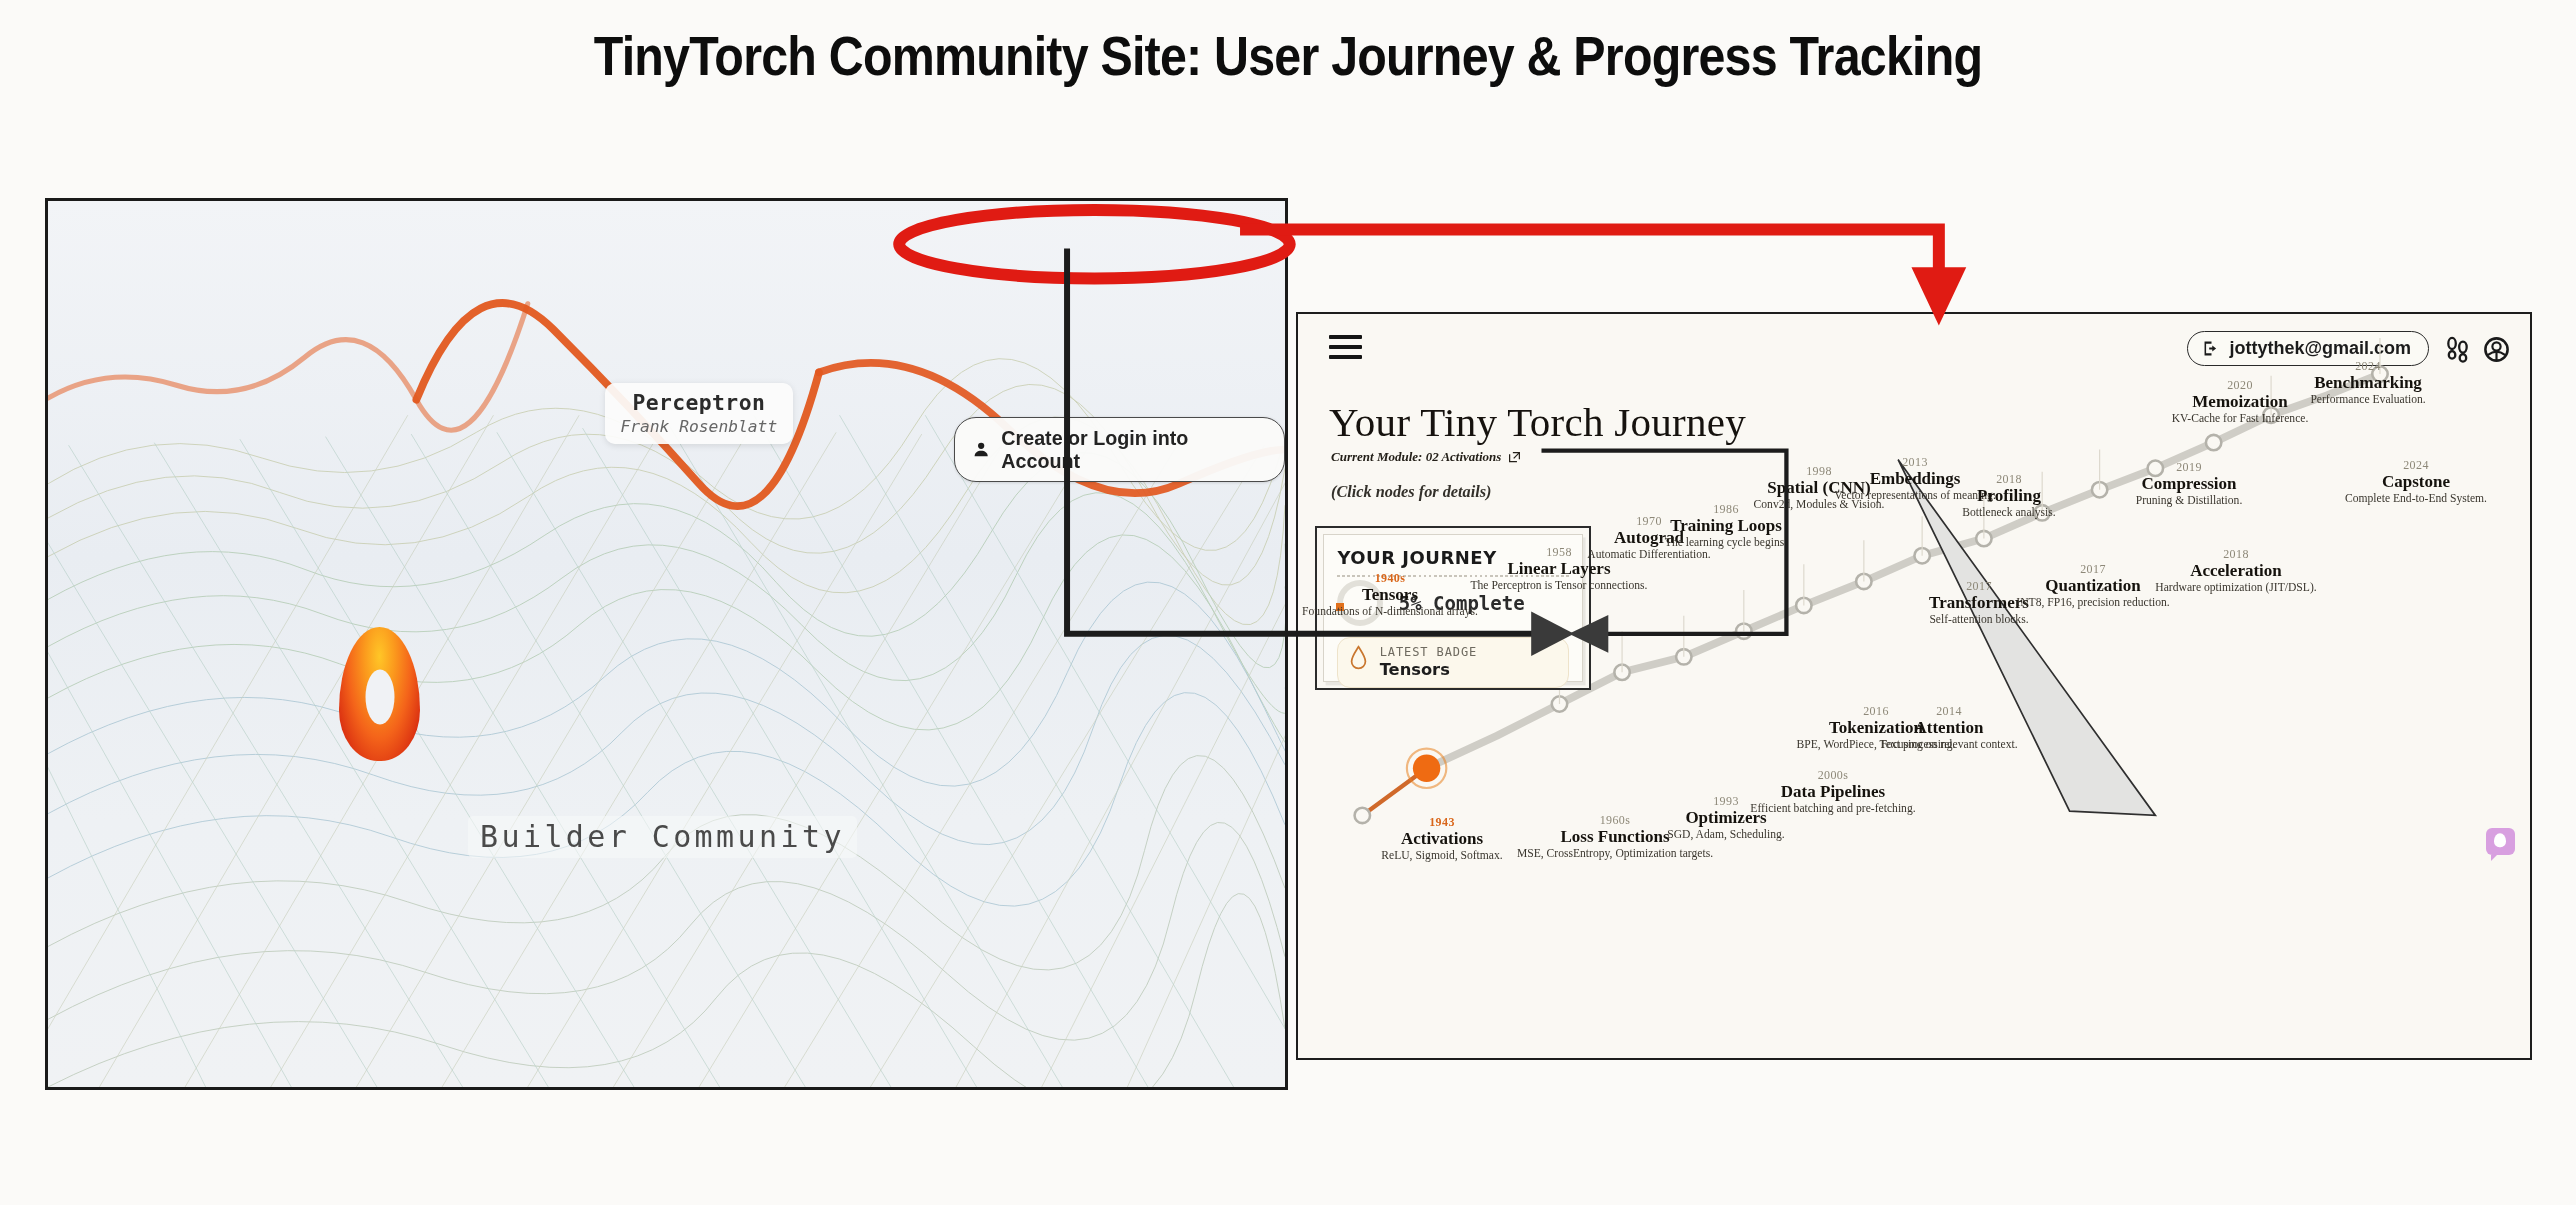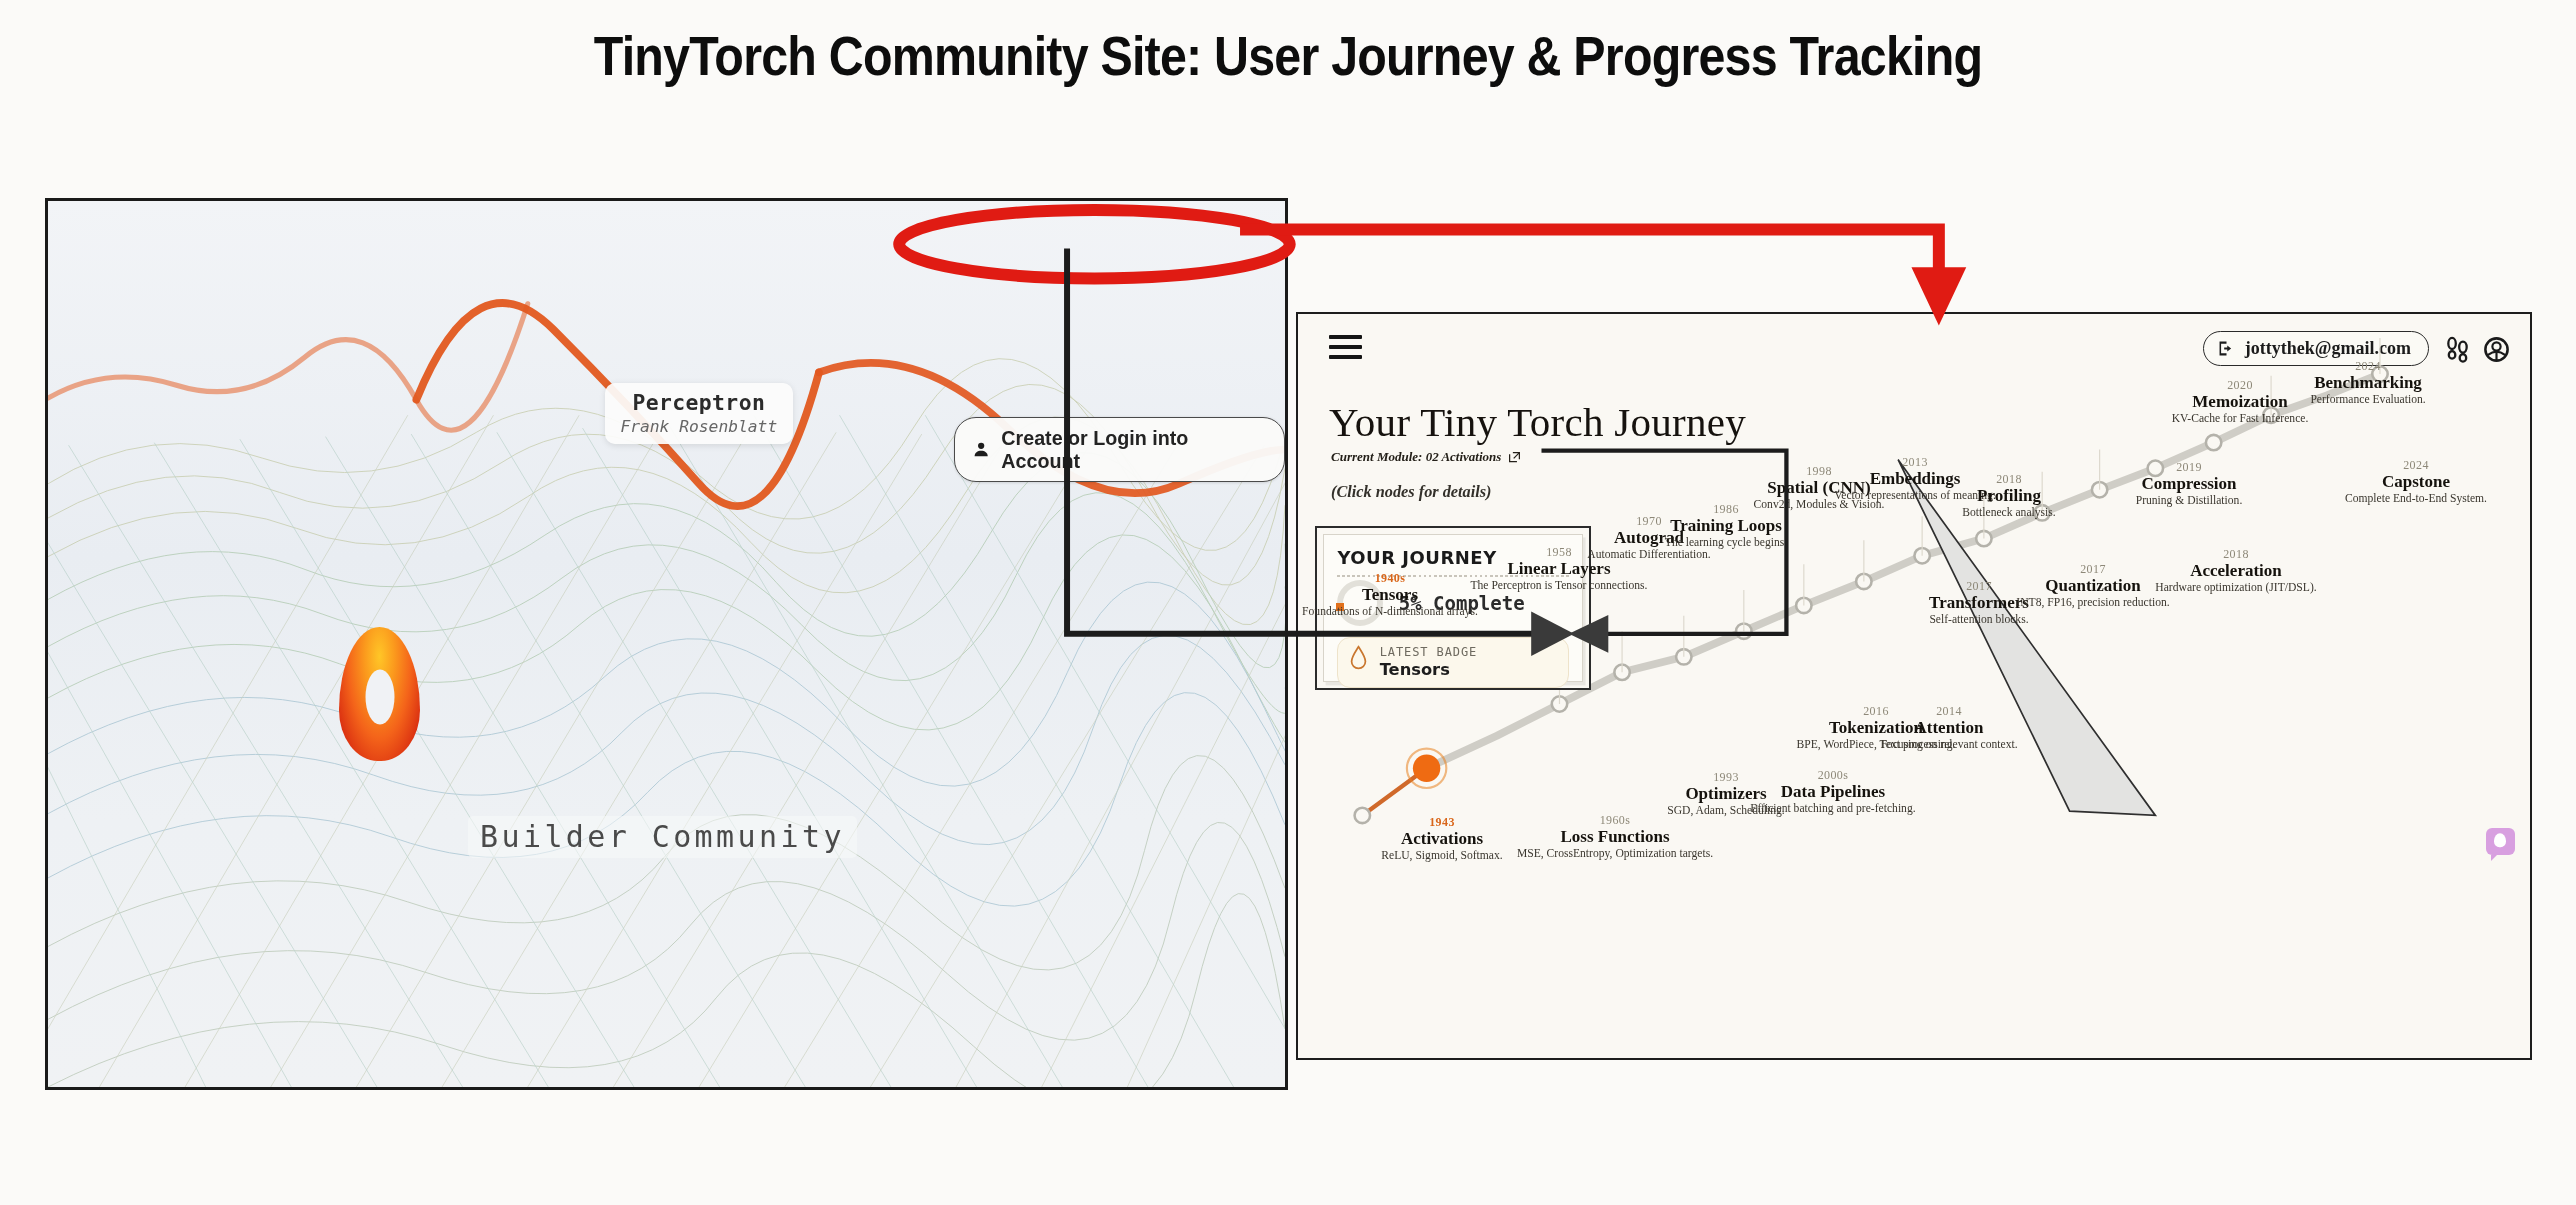--- a/index.html
+++ b/index.html
@@ -132,21 +132,21 @@
 
   .account-chip {
     position: absolute; right: 101px; top: 17px;
     display: flex; align-items: center; gap: 8.6px;
     border: 1.7px solid #2a2a2a; border-radius: 19px;
     padding: 6px 17px 6px 13.7px;
     background: #fbfaf5;
     cursor: pointer;
   }
   .account-chip .email {
-    font-family: Liberation Serif, serif;
+    font-family: Liberation Sans, sans-serif;
     font-weight: 700; font-size: 18px; color: #1b1b1b;
   }
   .hdr-icon {
     position: absolute; top: 20.6px; cursor: pointer;
     width: 29px; height: 29px;
   }
   .hdr-icon.i1 { right: 58px; }
   .hdr-icon.i2 { right: 19px; }
 
   .journey-title {
@@ -496,21 +496,21 @@
         <div class="tl-node" style="left: 351px; top: 200px;">
           <div class="tl-year">1970</div>
           <div class="tl-name">Autograd</div>
           <div class="tl-desc">Automatic Differentiation.</div>
         </div>
         <div class="tl-node" style="left: 428px; top: 188px;">
           <div class="tl-year">1986</div>
           <div class="tl-name">Training Loops</div>
           <div class="tl-desc">The learning cycle begins.</div>
         </div>
-        <div class="tl-node" style="left: 428px; top: 456px;">
+        <div class="tl-node" style="left: 428px; top: 480px;">
           <div class="tl-year">1993</div>
           <div class="tl-name">Optimizers</div>
           <div class="tl-desc">SGD, Adam, Scheduling.</div>
         </div>
         <div class="tl-node" style="left: 521px; top: 150px;">
           <div class="tl-year">1998</div>
           <div class="tl-name">Spatial (CNN)</div>
           <div class="tl-desc">Conv2d, Modules &amp; Vision.</div>
         </div>
         <div class="tl-node" style="left: 535px; top: 454px;">

